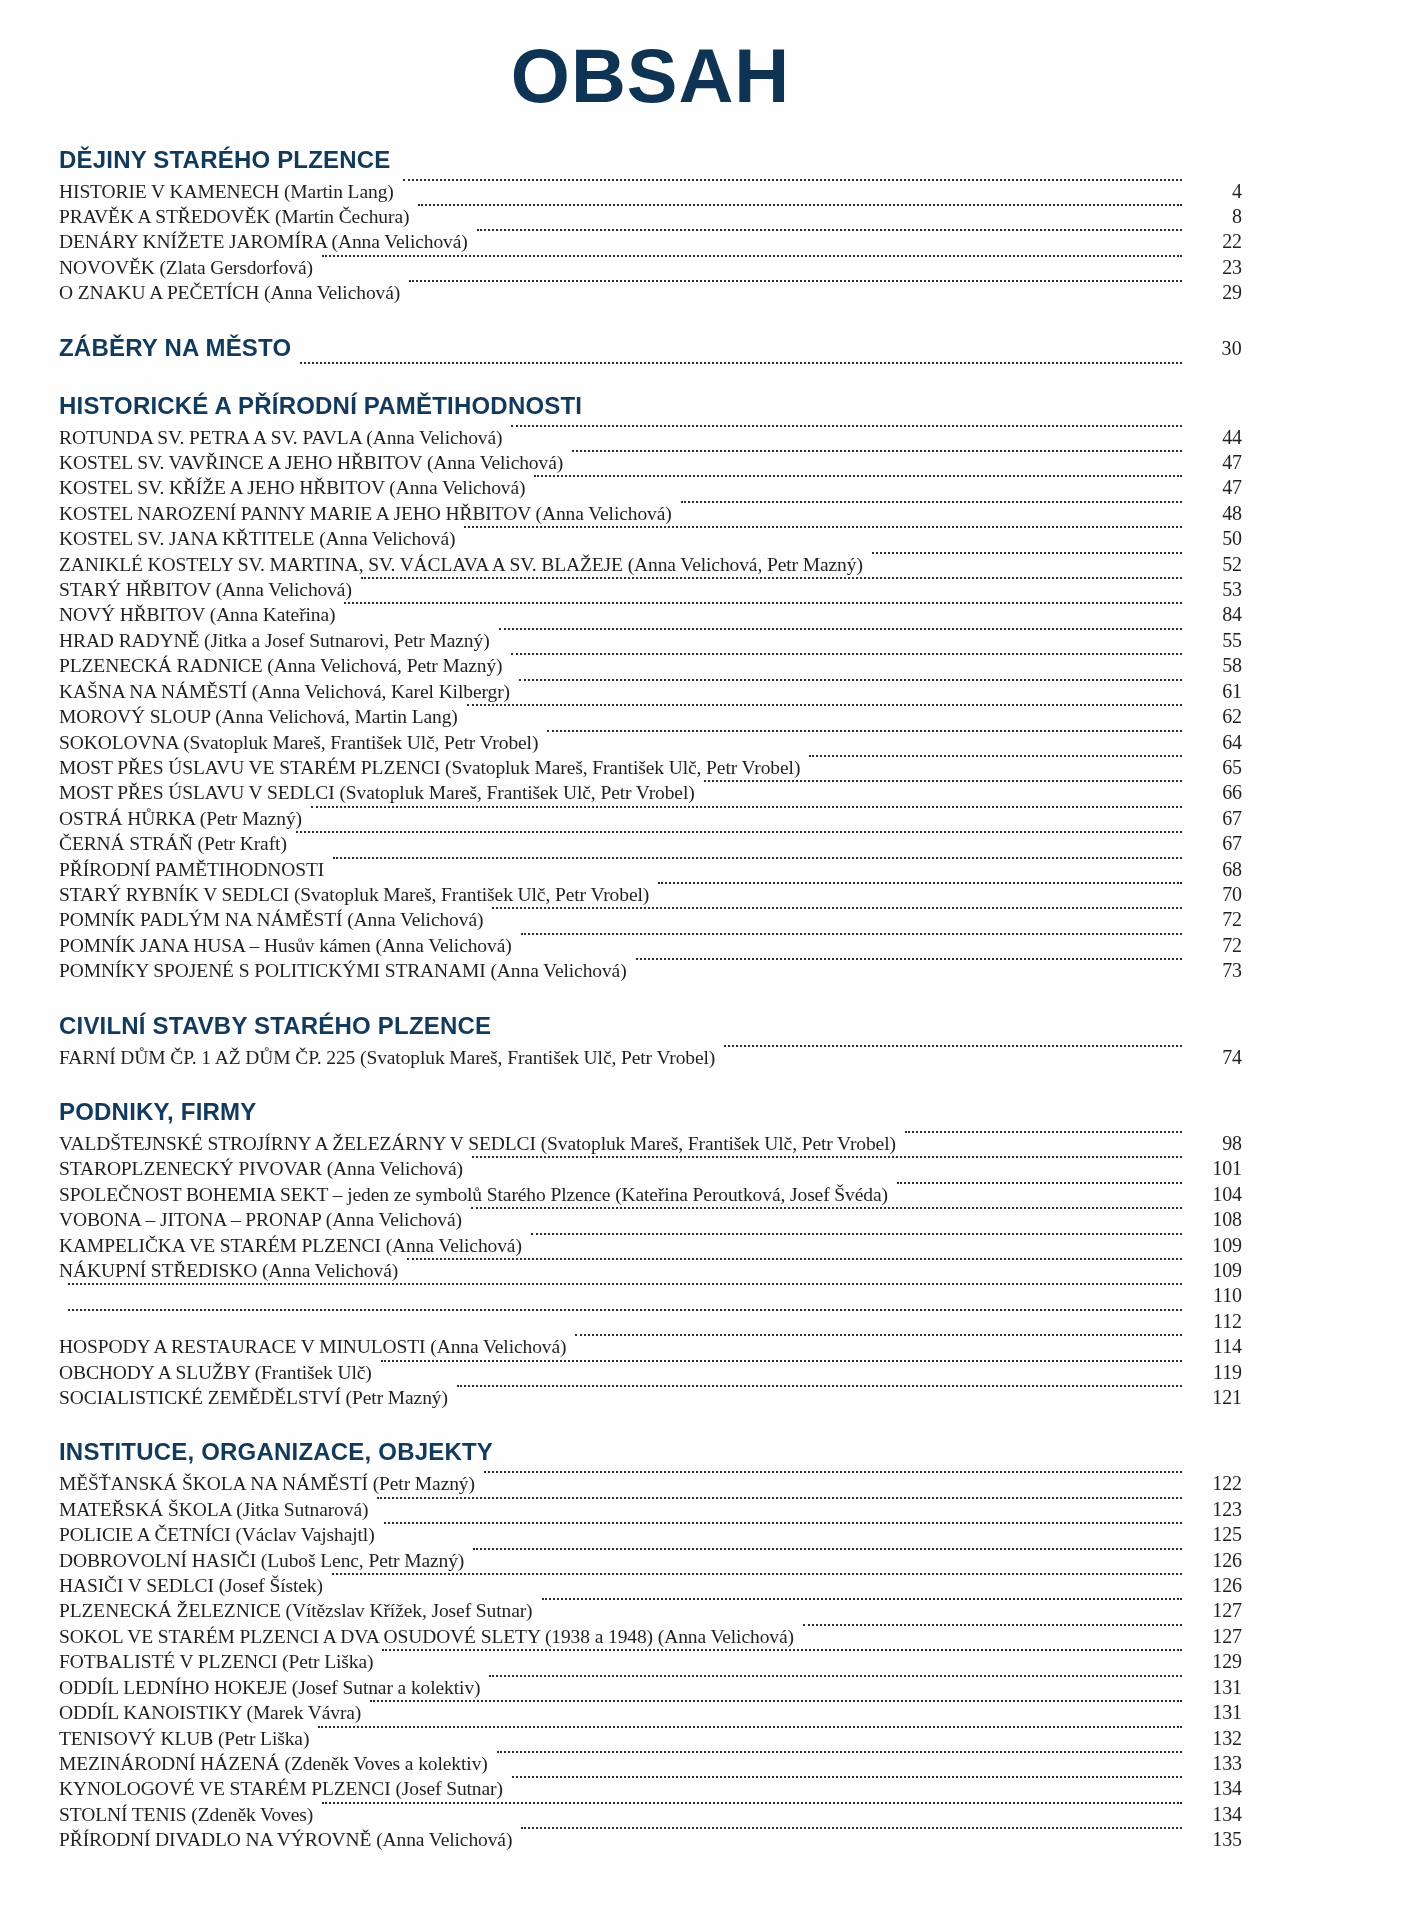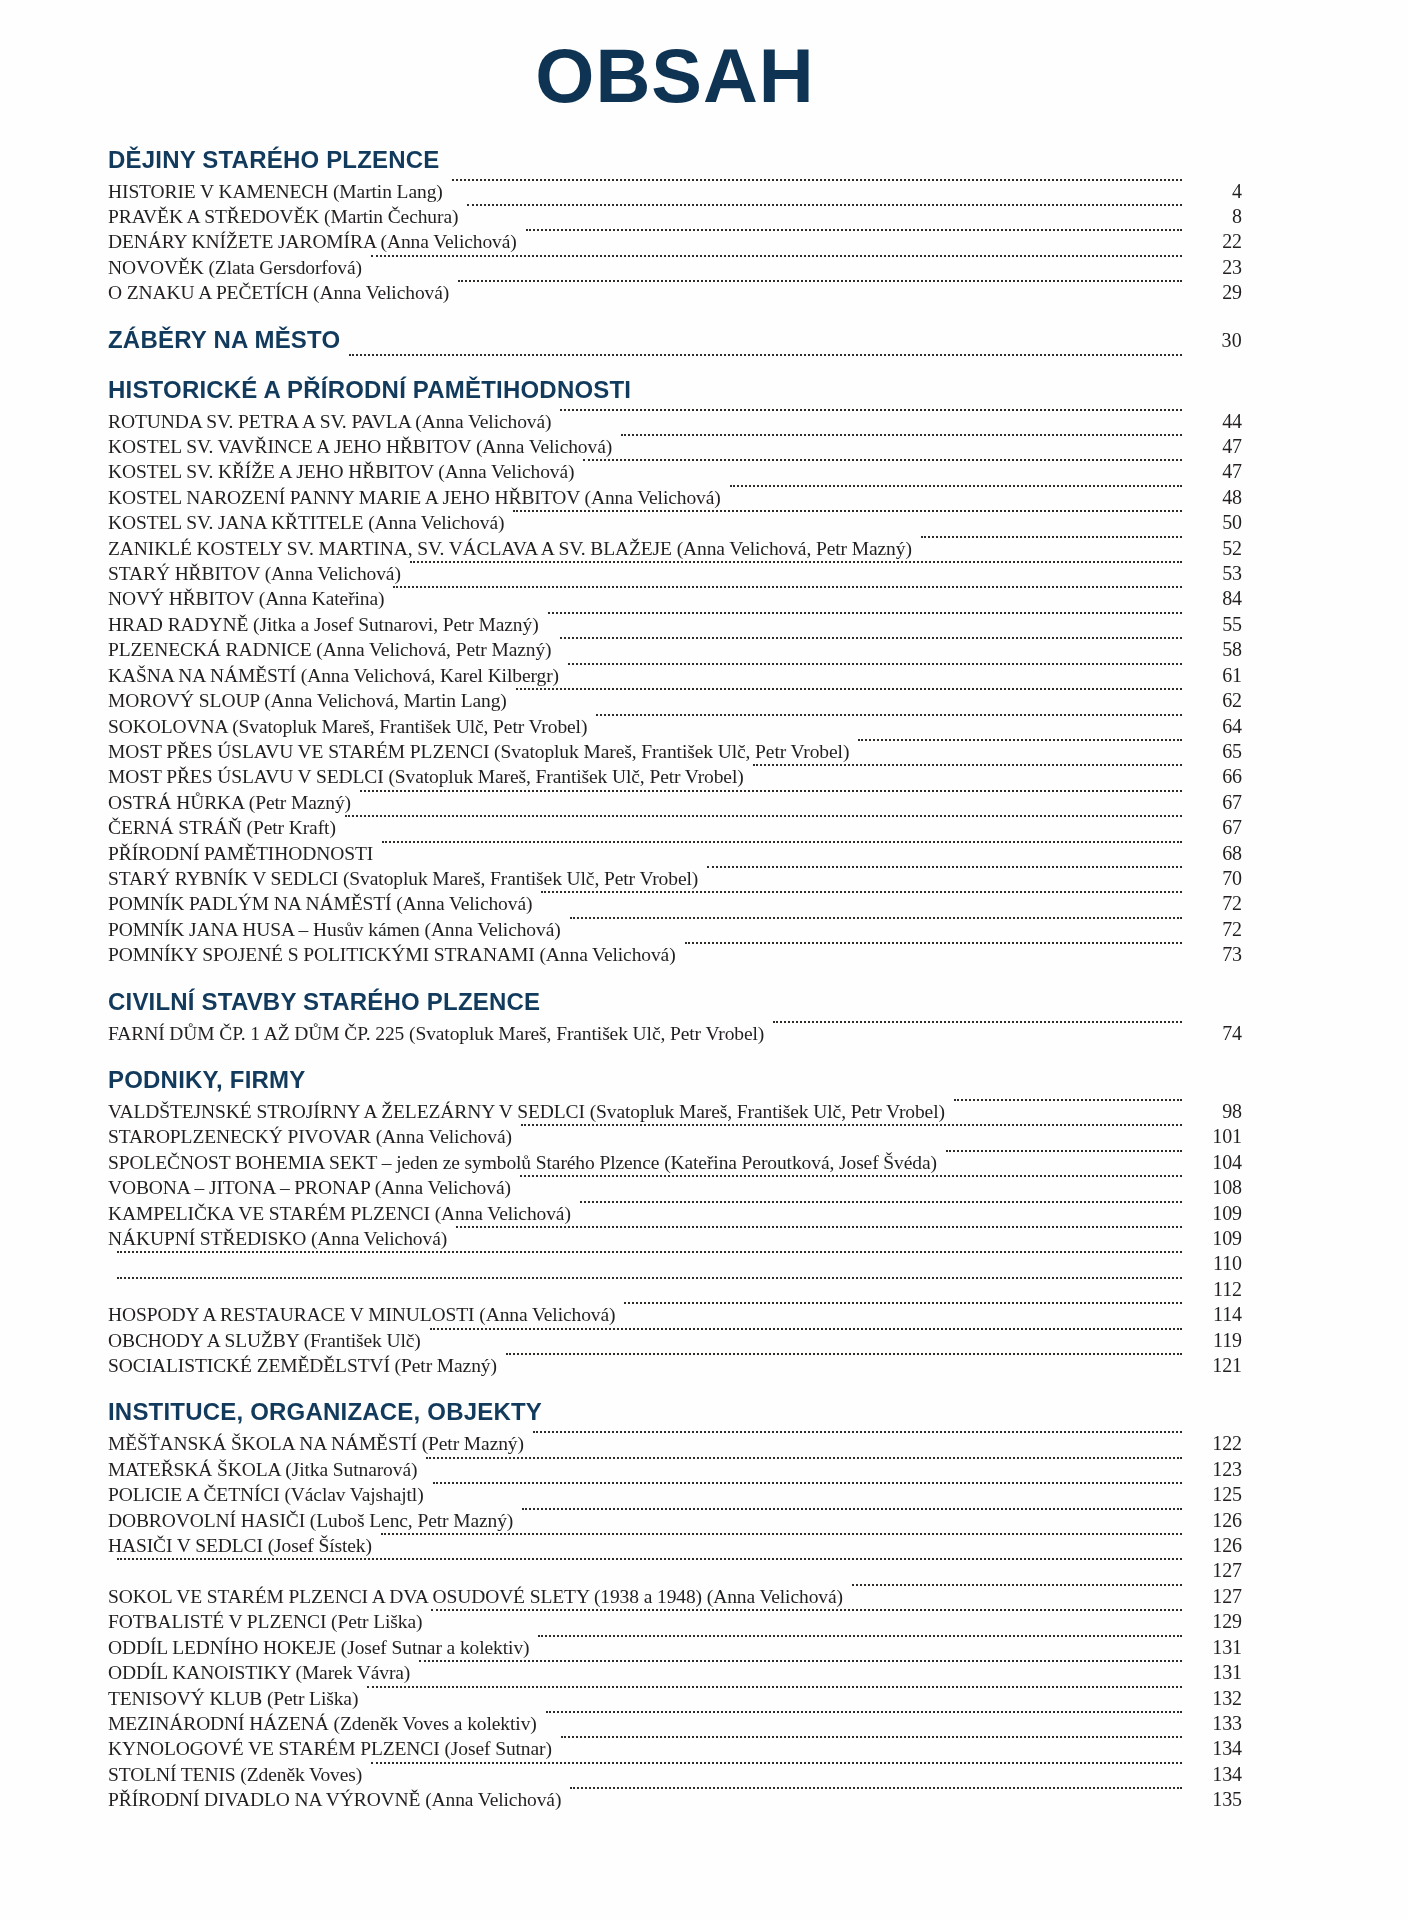--- a/index.html
+++ b/index.html
@@ -7,36 +7,36 @@
     padding: 0;
     background: #ffffff;
     width: 1408px;
     height: 1920px;
     overflow: hidden;
   }
   .page {
     box-sizing: border-box;
     width: 1408px;
     height: 1920px;
-    padding: 34px 166px 0 108px;
+    padding: 34px 166px 0 59px;
     background: #fefefe;
     font-family: "Liberation Serif", serif;
     color: #221f1e;
   }
   .page-title {
     text-align: center;
     font-family: "Liberation Sans", sans-serif;
     font-weight: 700;
     font-size: 76px;
     letter-spacing: 1px;
     color: #0f3453;
     margin: 0 0 26px 0;
     line-height: 1.1;
   }
-  .toc-section { margin-top: 18px; }
+  .toc-section { margin-top: 26px; }
   .toc-section:first-of-type { margin-top: 0; }
   .section-heading-row {
     display: flex;
     align-items: flex-end;
     font-family: "Liberation Sans", sans-serif;
     font-weight: 700;
     font-size: 24px;
     line-height: 32px;
     color: #123a5c;
     letter-spacing: 0.2px;
@@ -318,20 +318,21 @@
           <span class="entry-title">DOBROVOLNÍ HASIČI (Luboš Lenc, Petr Mazný)</span>
           <span class="dot-leader"></span>
           <span class="page-number">126</span>
         </div>
         <div class="toc-entry">
           <span class="entry-title">HASIČI V SEDLCI (Josef Šístek)</span>
           <span class="dot-leader"></span>
           <span class="page-number">126</span>
         </div>
         <div class="toc-entry">
+          <span class="entry-title">PLZENECKÁ ŽELEZNICE (Vítězslav Křížek, Josef Sutnar)</span>
           <span class="dot-leader"></span>
           <span class="page-number">127</span>
         </div>
         <div class="toc-entry">
           <span class="entry-title">SOKOL VE STARÉM PLZENCI A DVA OSUDOVÉ SLETY (1938 a 1948) (Anna Velichová)</span>
           <span class="dot-leader"></span>
           <span class="page-number">127</span>
         </div>
         <div class="toc-entry">
           <span class="entry-title">FOTBALISTÉ V PLZENCI (Petr Liška)</span>

